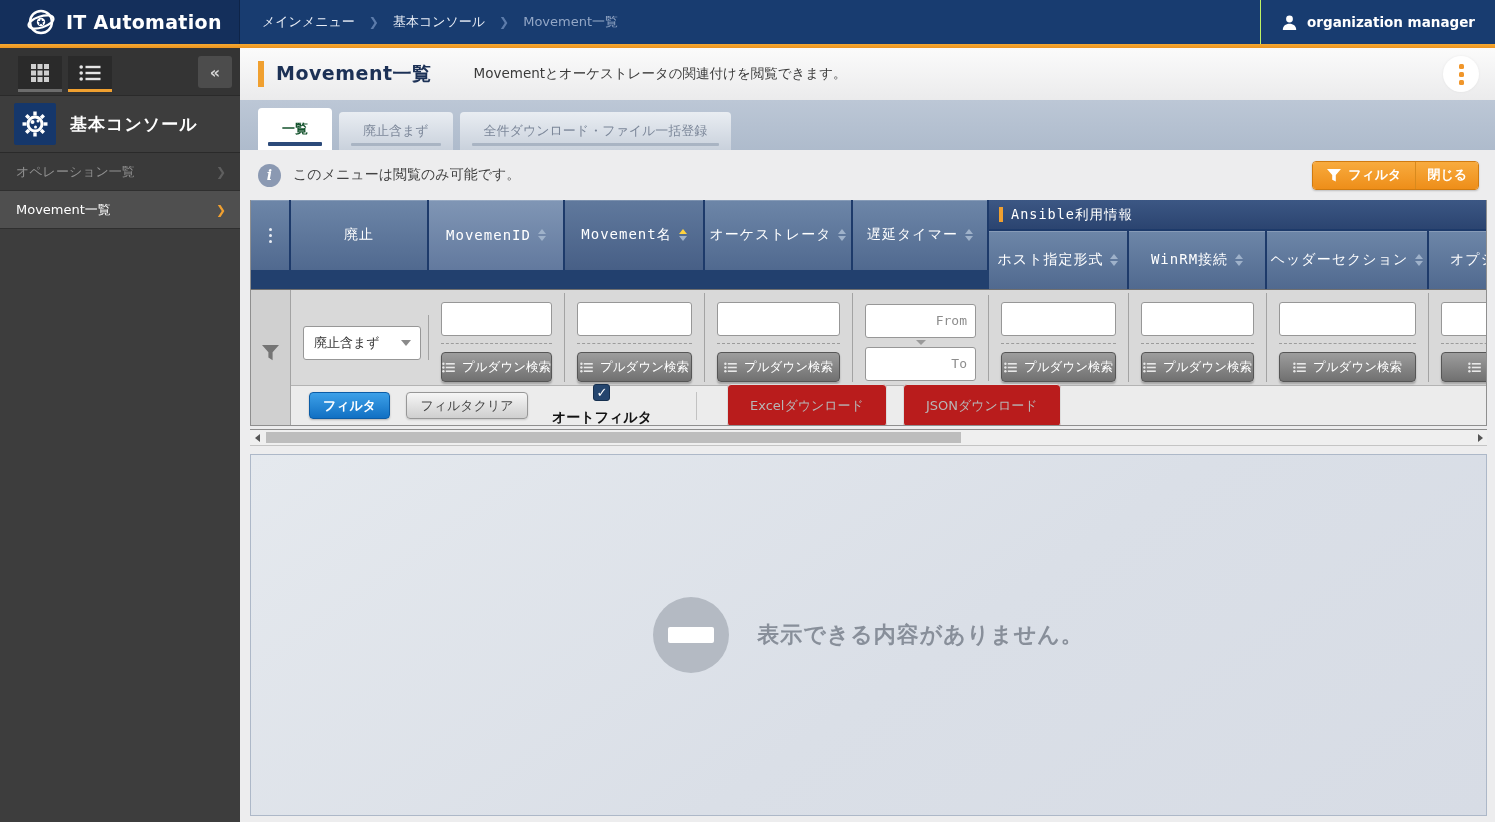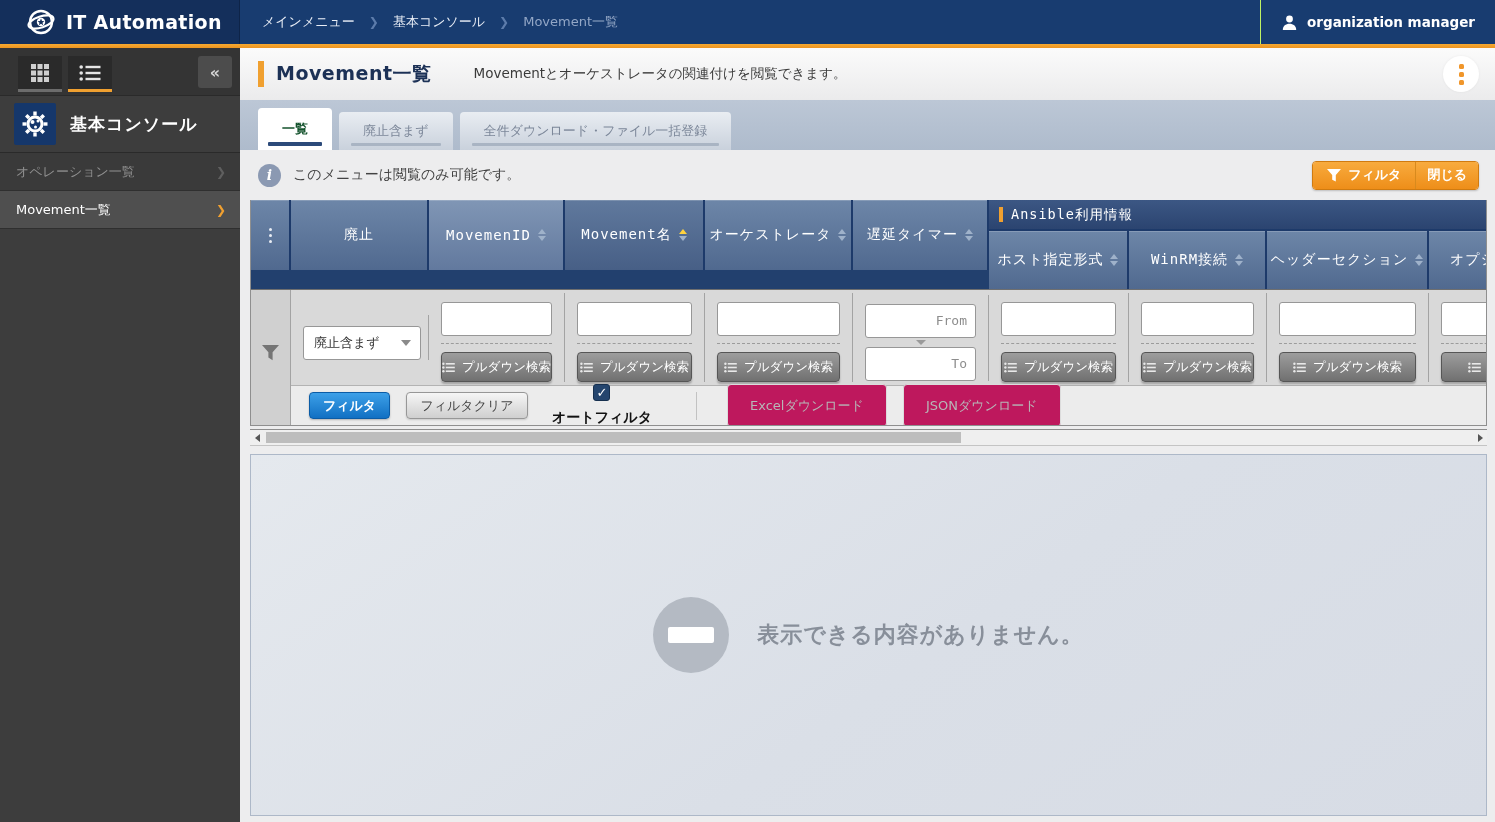--- a/index.html
+++ b/index.html
@@ -129,21 +129,21 @@
   .btn-filter { width:81px; height:27px; border:1px solid #0b5ca6; border-radius:4px; color:#fff; font-size:13px; font-weight:bold;
                 background:linear-gradient(#3da0e8,#1170c3); cursor:pointer; box-shadow:0 1px 2px rgba(0,0,0,.25); font-family:inherit; }
   .btn-clear { width:122px; height:27px; border:1px solid #979797; border-radius:4px; color:#444; font-size:13px;
                background:linear-gradient(#f6f6f6,#cfcfcf); cursor:pointer; box-shadow:0 1px 2px rgba(0,0,0,.15); font-family:inherit; }
   .autof { display:flex; align-items:center; gap:8px; margin-left:8px;flex-direction:column; }
   .cbx { width:17px; height:17px; background:#24456e; border:1px solid #16304f; border-radius:3px; color:#fff;
          font-size:13px; font-weight:bold; display:flex; align-items:center; justify-content:center; cursor:pointer; }
   .cbx::after { content:"✓"; }
   .autof-label { font-size:14px; font-weight:bold; color:#111; }
   .foot-div { width:1px; height:28px; background:#c2c2c2; margin:0 14px 0 28px; }
-  .btn-dis { height:43px; padding:0 22px; border:1px solid #dcdcdc; border-radius:4px; background:#be185d;
+  .btn-dis { height:43px; padding:0 22px; border:1px solid #dcdcdc; border-radius:4px; background:#b91c1c;
              color:#b7b7b7; font-size:13px; font-family:inherit; cursor:default; }
 
   .hscroll { margin:3px 8px 0 10px; width:1237px; height:17px; background:#efefef;
              border-top:1px solid #8d8d8d; border-bottom:1px solid #c4c4c4; position:relative; }
   .sb-arrow { position:absolute; top:0; width:14px; height:15px; display:flex; align-items:center; justify-content:center; cursor:pointer; }
   .sb-left { left:0; } .sb-right { right:0; }
   .sb-left i { width:0;height:0;border-top:4px solid transparent;border-bottom:4px solid transparent;border-right:5px solid #555; }
   .sb-right i { width:0;height:0;border-top:4px solid transparent;border-bottom:4px solid transparent;border-left:5px solid #555; }
   .sb-thumb { position:absolute; left:16px; top:2px; width:695px; height:11px; background:#bdbdbd; cursor:grab; }
 

